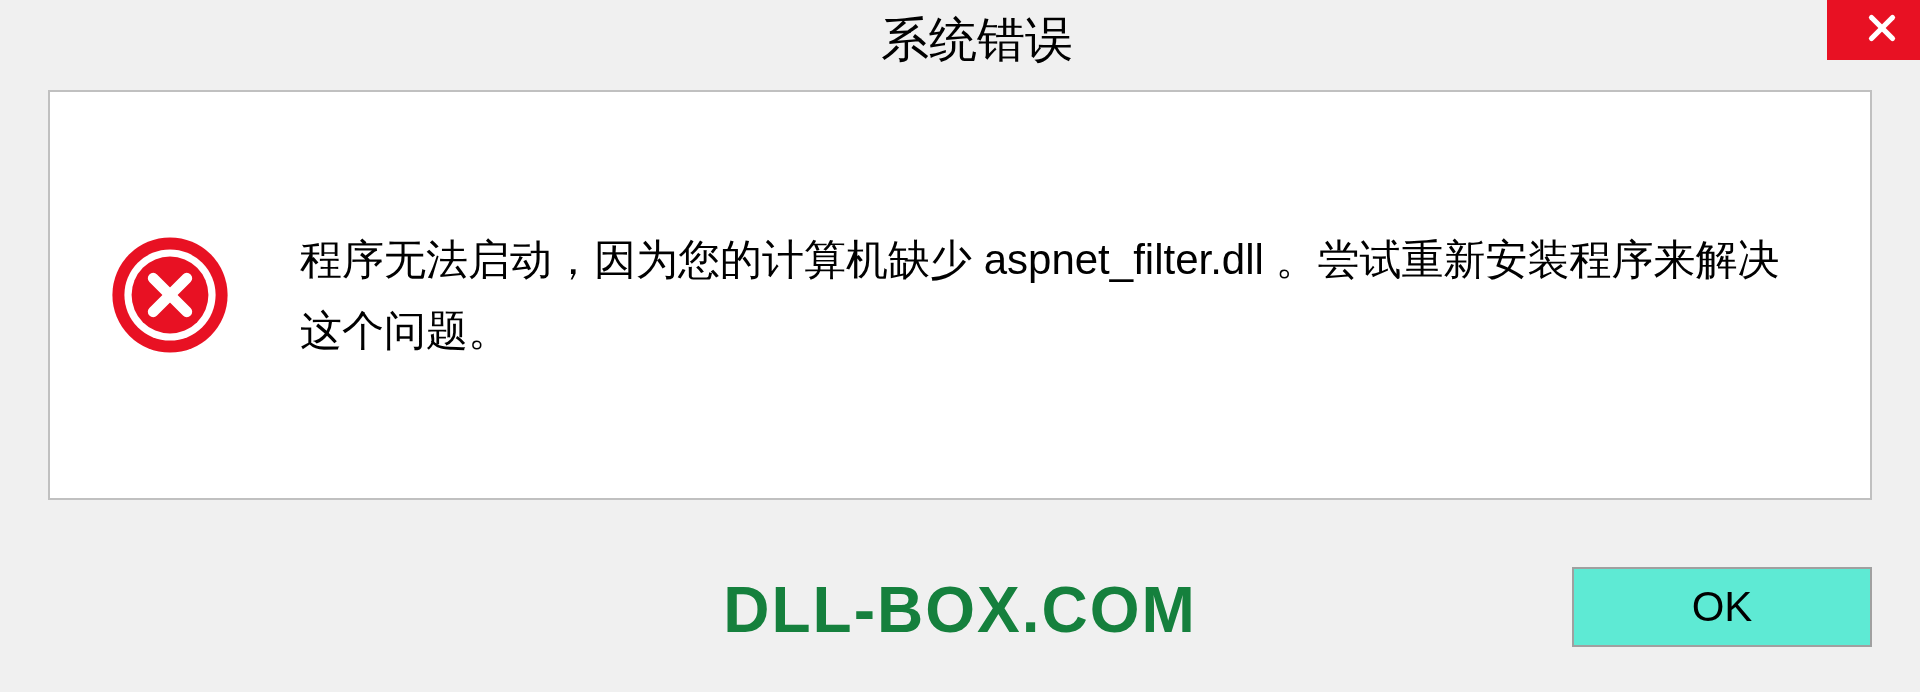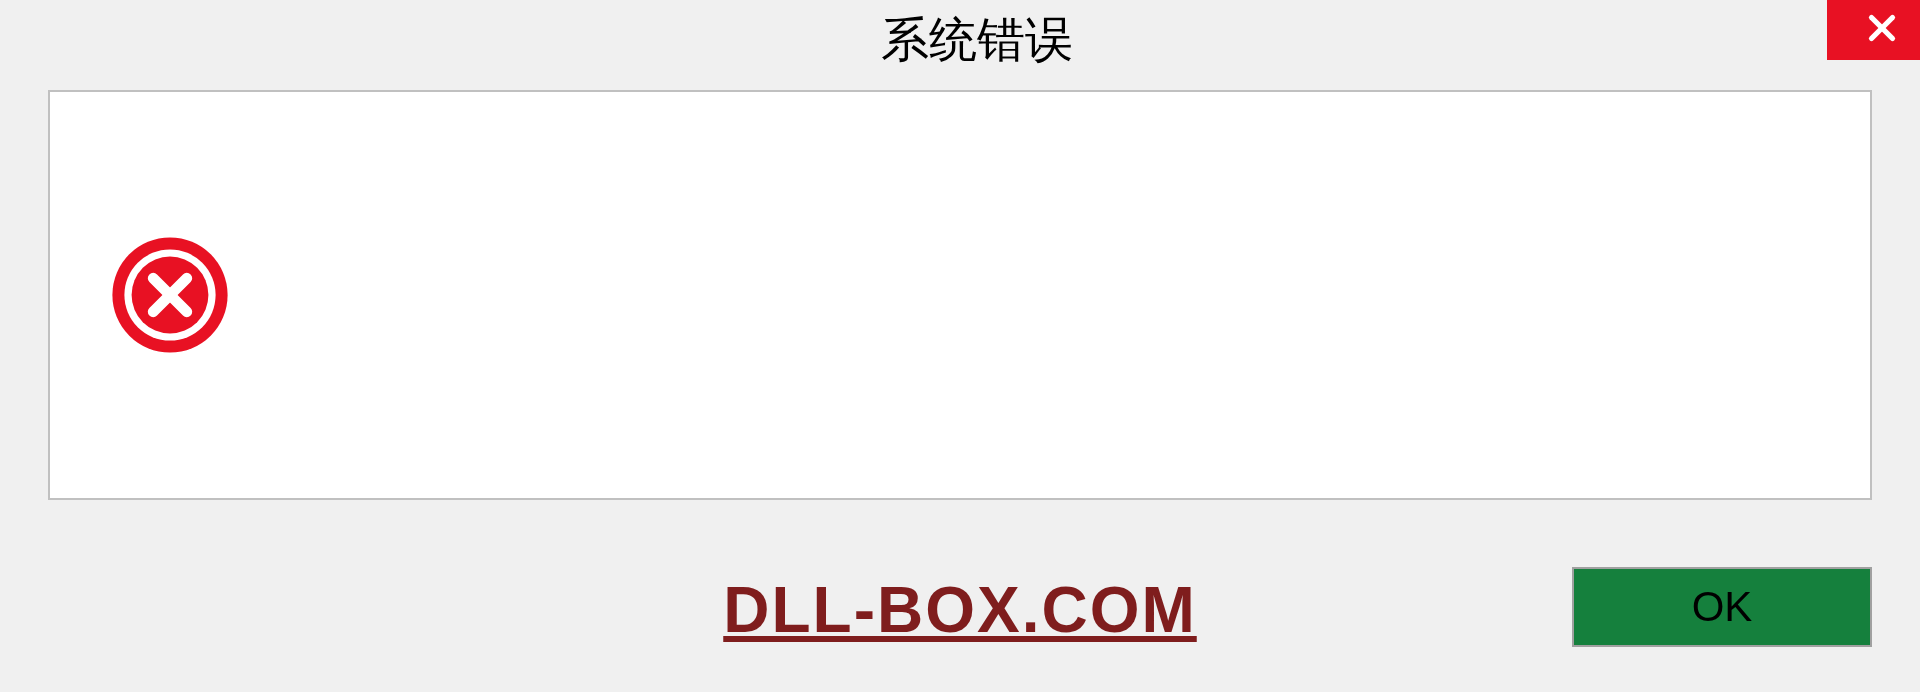--- a/index.html
+++ b/index.html
@@ -82,29 +82,28 @@
       justify-content: flex-end;
       padding: 0 48px;
     }
     .watermark {
       position: absolute;
       left: 50%;
       transform: translateX(-50%);
       bottom: 45px;
       font-size: 64px;
       font-weight: 900;
-      color: #7f1d1d;
+      color: #15803d;
       letter-spacing: 2px;
       font-family: Arial, sans-serif;
-      text-decoration: underline;
     }
     .ok-button {
       width: 300px;
       height: 80px;
-      background: #15803d;
+      background: #5eead4;
       border: 2px solid #a0a0a0;
       font-size: 42px;
       color: #000;
       display: flex;
       align-items: center;
       justify-content: center;
       cursor: pointer;
       font-family: "Segoe UI", Arial, sans-serif;
     }
   </style>
@@ -126,20 +125,21 @@
 <div class="content-box">
   <div class="error-icon">
     <svg viewBox="0 0 100 100">
       <circle cx="50" cy="50" r="48" fill="#e81123"></circle>
       <circle cx="50" cy="50" r="38" fill="#fff"></circle>
       <circle cx="50" cy="50" r="32" fill="#e81123"></circle>
       <line x1="36" y1="36" x2="64" y2="64" stroke="#fff" stroke-width="9" stroke-linecap="round"></line>
       <line x1="64" y1="36" x2="36" y2="64" stroke="#fff" stroke-width="9" stroke-linecap="round"></line>
     </svg>
   </div>
+  <div class="message-text">程序无法启动，因为您的计算机缺少 aspnet_filter.dll 。尝试重新安装程序来解决这个问题。</div>
 </div>
 
 <div class="footer">
   <div class="watermark">DLL-BOX.COM</div>
   <div class="ok-button">
     <span>OK</span>
   </div>
 </div>
 
 </body></html>

